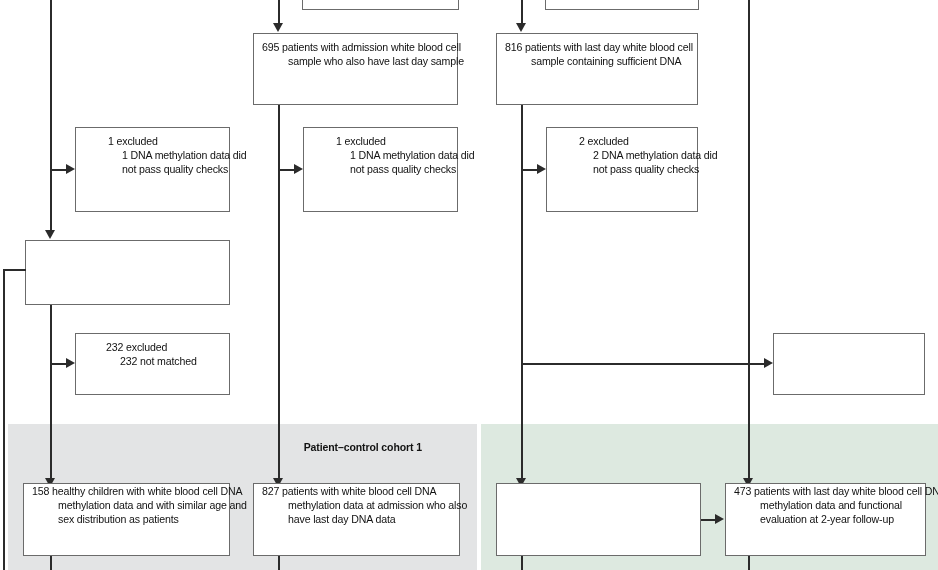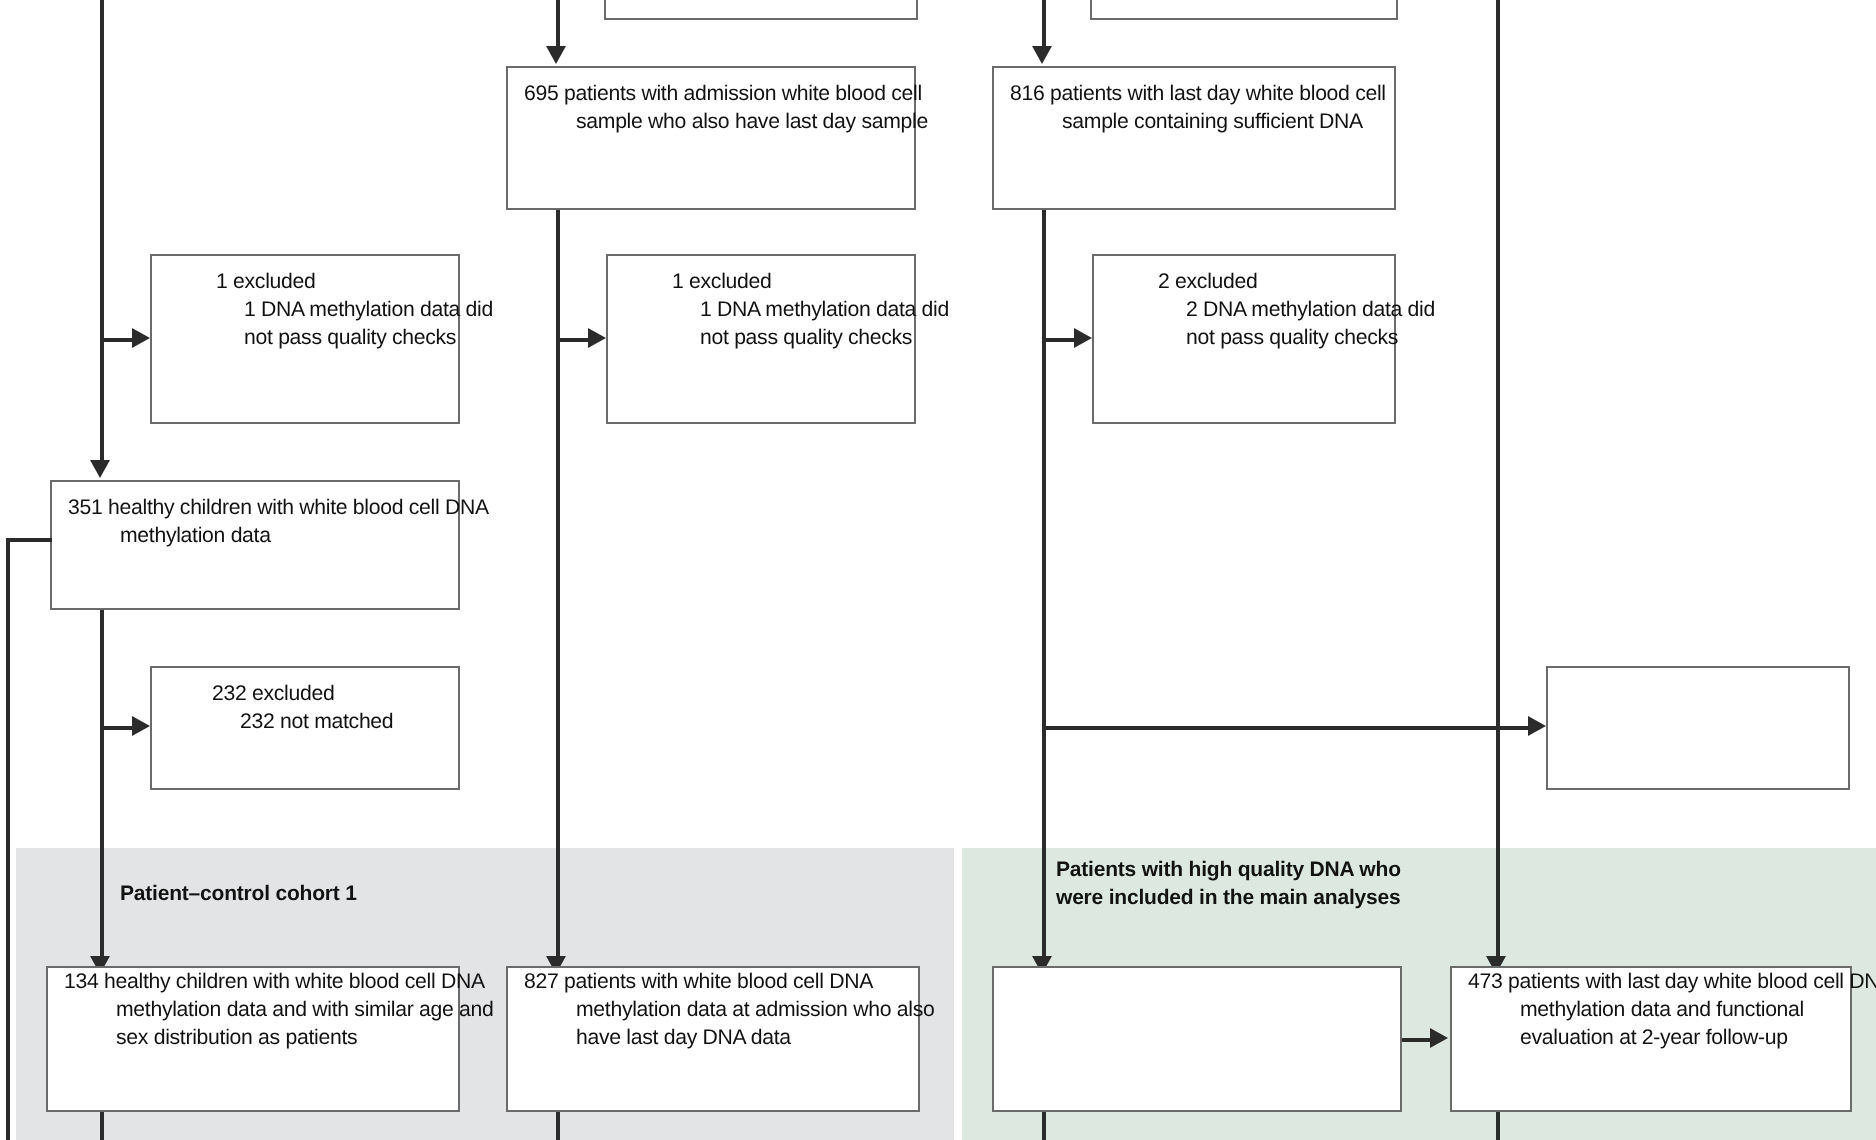--- a/index.html
+++ b/index.html
@@ -22,21 +22,21 @@
     position: absolute;
     box-sizing: border-box;
   }
   .panel-gray   { background: #e3e4e5; }
   .panel-green  { background: #dde9e0; }
   .panel-label {
     position: absolute;
     font-size: 10.5px;
     font-weight: bold;
     color: #121212;
-    text-align: left;
+    text-align: right;
     line-height: 13.5px;
     letter-spacing: -0.1px;
     white-space: pre-line;
   }
   
   .box {
     position: absolute;
     box-sizing: border-box;
     background: #ffffff;
     border: 1.2px solid #6b6b6b;
@@ -84,54 +84,51 @@
 </style>
 </head>
 <body>
 
 <div class="canvas">
 
   <div class="panel panel-gray" style="left:8px; top:424px; width:469px; height:146px;"></div>
   <div class="panel panel-green" style="left:481px; top:424px; width:457px; height:146px;"></div>
 
   <div class="panel-label" style="left:60px; top:441px; width:362px;">Patient–control cohort 1</div>
-  <div class="panel-label" style="left:528px; top:429px; width:305px; text-align:left;">Patients with high quality DNA who
-were included in the main analyses</div>
 
   <div class="box" style="left:302px; top:-42px; width:157px; height:52px;"></div>
   <div class="box" style="left:545px; top:-42px; width:154px; height:52px;"></div>
 
   <div class="vline" style="left:50px; top:0px; height:232px;"></div>
   <div class="arrow-down" style="left:45px; top:230px;"></div>
 
   <div class="hline" style="left:50px; top:169px; width:17px;"></div>
   <div class="arrow-right" style="left:66px; top:164px;"></div>
 
   <div class="box" style="left:75px; top:127px; width:155px; height:85px;"></div>
   <div class="box-text hang-small" style="left:88px; top:134px; width:134px;">1 excluded
 1 DNA methylation data did not pass quality checks</div>
 
   <div class="box" style="left:25px; top:240px; width:205px; height:65px;"></div>
-  <div class="box-text hang" style="left:34px; top:247px; width:190px;">351 healthy children with white blood cell DNA methylation data</div>
 
   <div class="hline" style="left:3px; top:269px; width:23px;"></div>
   <div class="vline" style="left:3px; top:269px; height:301px;"></div>
 
   <div class="vline" style="left:50px; top:305px; height:178px;"></div>
   <div class="arrow-down" style="left:45px; top:478px;"></div>
 
   <div class="hline" style="left:50px; top:363px; width:17px;"></div>
   <div class="arrow-right" style="left:66px; top:358px;"></div>
 
   <div class="box" style="left:75px; top:333px; width:155px; height:62px;"></div>
   <div class="box-text hang-small" style="left:86px; top:340px; width:136px;">232 excluded
 232 not matched</div>
 
   <div class="box" style="left:23px; top:483px; width:207px; height:73px;"></div>
-  <div class="box-text hang" style="left:32px; top:484px; width:192px;">134 healthy children with white blood cell DNA methylation data and with similar age and sex distribution as patients</div>
+  <div class="box-text hang" style="left:32px; top:484px; width:192px;">158 healthy children with white blood cell DNA methylation data and with similar age and sex distribution as patients</div>
   <div class="vline" style="left:50px; top:556px; height:14px;"></div>
 
   <div class="vline" style="left:278px; top:0px; height:25px;"></div>
   <div class="arrow-down" style="left:273px; top:23px;"></div>
 
   <div class="box" style="left:253px; top:33px; width:205px; height:72px;"></div>
   <div class="box-text hang" style="left:262px; top:40px; width:190px;">695 patients with admission white blood cell sample who also have last day sample</div>
 
   <div class="vline" style="left:278px; top:105px; height:378px;"></div>
   <div class="arrow-down" style="left:273px; top:478px;"></div>

